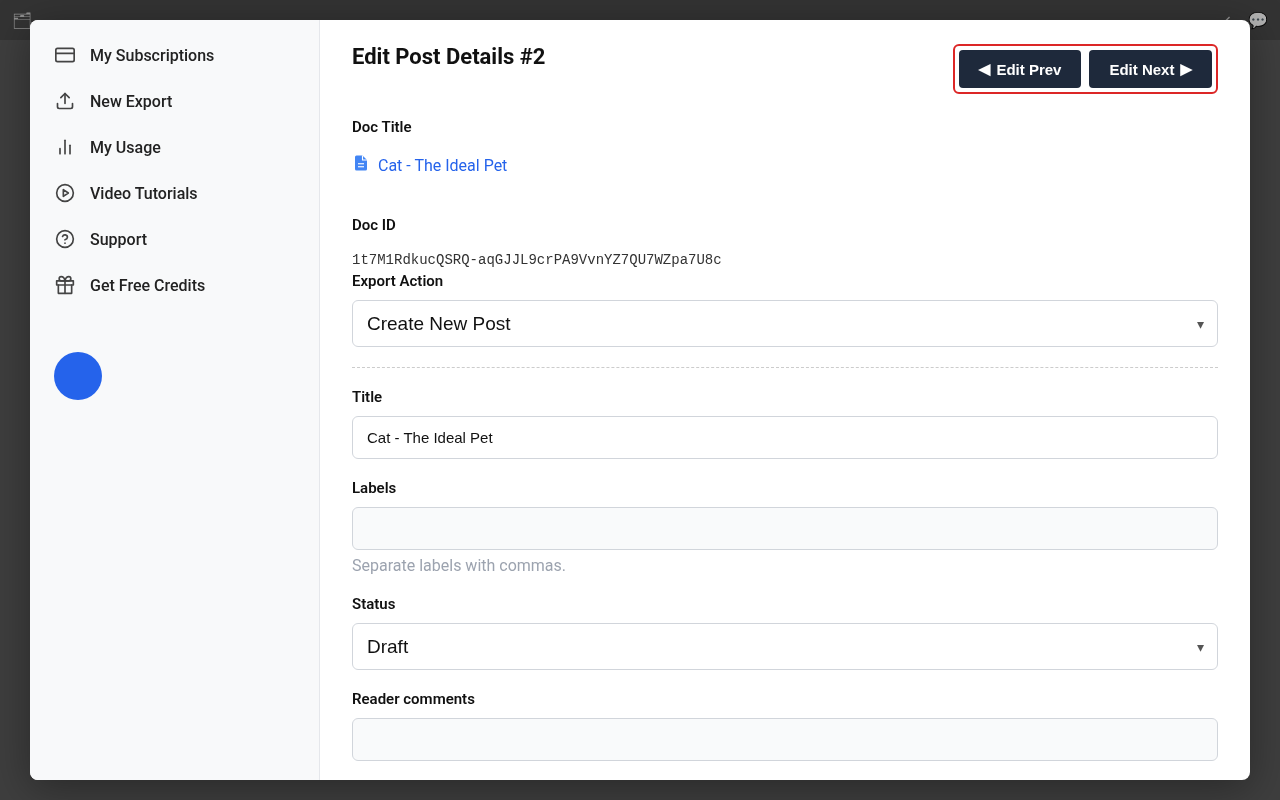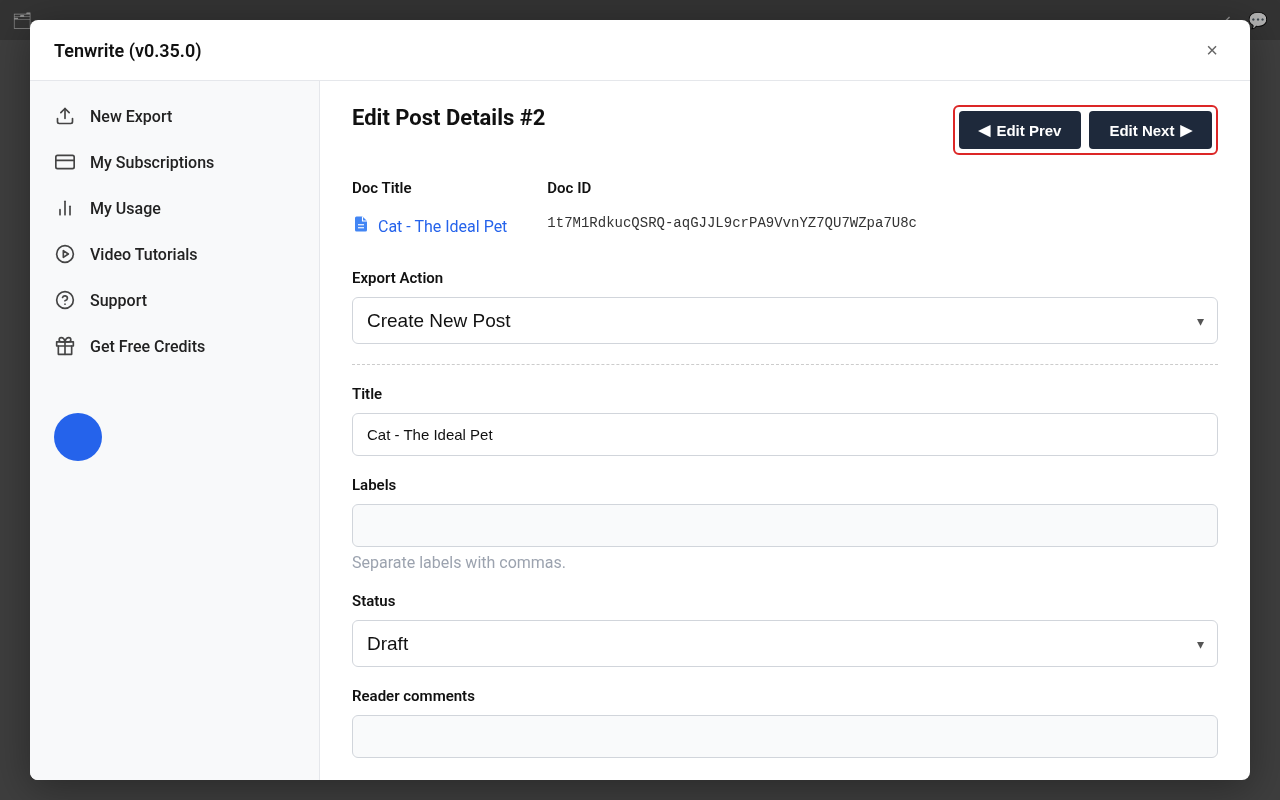--- a/index.html
+++ b/index.html
@@ -193,21 +193,22 @@
       font-size: 15px;
       font-weight: 600;
       color: #111;
       margin-bottom: 10px;
       display: block;
     }
 
     .doc-info-row {
       display: flex;
       gap: 40px;
-      margin-bottom: 32px;
+      margin-bottom: 4px;
+      flex-direction: column;
     }
 
     .doc-info-col {
       display: flex;
       flex-direction: column;
       gap: 8px;
     }
 
     .doc-title-link {
       display: flex;
@@ -282,48 +283,44 @@
   <span class="bg-toolbar-icon">☁</span>
   <span style="margin-left:auto; display:flex; gap:16px;">
     <span class="bg-toolbar-icon">↙</span>
     <span class="bg-toolbar-icon">💬</span>
   </span>
 </div>
 
 <div class="modal-overlay">
   <div class="modal">
 
-    <div class="modal-header">
-      <span class="modal-title">Tenwrite (v0.35.0)</span>
-      <button class="modal-close">×</button>
-    </div>
 
     <div class="modal-body">
 
       <nav class="sidebar">
+
+        <div class="sidebar-item">
+          <span class="sidebar-icon">
+            <svg width="20" height="20" viewBox="0 0 24 24" fill="none" stroke="currentColor" stroke-width="2" stroke-linecap="round" stroke-linejoin="round">
+              <rect x="1" y="4" width="22" height="16" rx="2" ry="2"></rect>
+              <line x1="1" y1="10" x2="23" y2="10"></line>
+            </svg>
+          </span>
+          <span>My Subscriptions</span>
+        </div>
 
         <div class="sidebar-item">
           <span class="sidebar-icon">
             <svg width="20" height="20" viewBox="0 0 24 24" fill="none" stroke="currentColor" stroke-width="2" stroke-linecap="round" stroke-linejoin="round">
               <path d="M21 15v4a2 2 0 0 1-2 2H5a2 2 0 0 1-2-2v-4"></path>
               <polyline points="17 8 12 3 7 8"></polyline>
               <line x1="12" y1="3" x2="12" y2="15"></line>
             </svg>
           </span>
           <span>New Export</span>
-        </div>
-
-        <div class="sidebar-item">
-          <span class="sidebar-icon">
-            <svg width="20" height="20" viewBox="0 0 24 24" fill="none" stroke="currentColor" stroke-width="2" stroke-linecap="round" stroke-linejoin="round">
-              <rect x="1" y="4" width="22" height="16" rx="2" ry="2"></rect>
-              <line x1="1" y1="10" x2="23" y2="10"></line>
-            </svg>
-          </span>
-          <span>My Subscriptions</span>
         </div>
 
         <div class="sidebar-item">
           <span class="sidebar-icon">
             <svg width="20" height="20" viewBox="0 0 24 24" fill="none" stroke="currentColor" stroke-width="2" stroke-linecap="round" stroke-linejoin="round">
               <line x1="18" y1="20" x2="18" y2="10"></line>
               <line x1="12" y1="20" x2="12" y2="4"></line>
               <line x1="6" y1="20" x2="6" y2="14"></line>
             </svg>
           </span>

